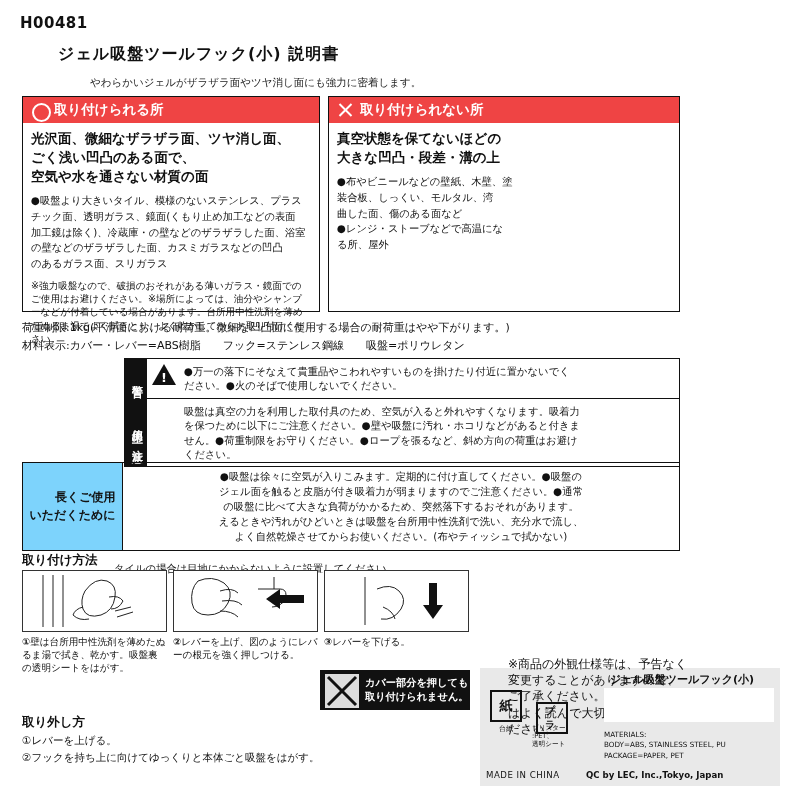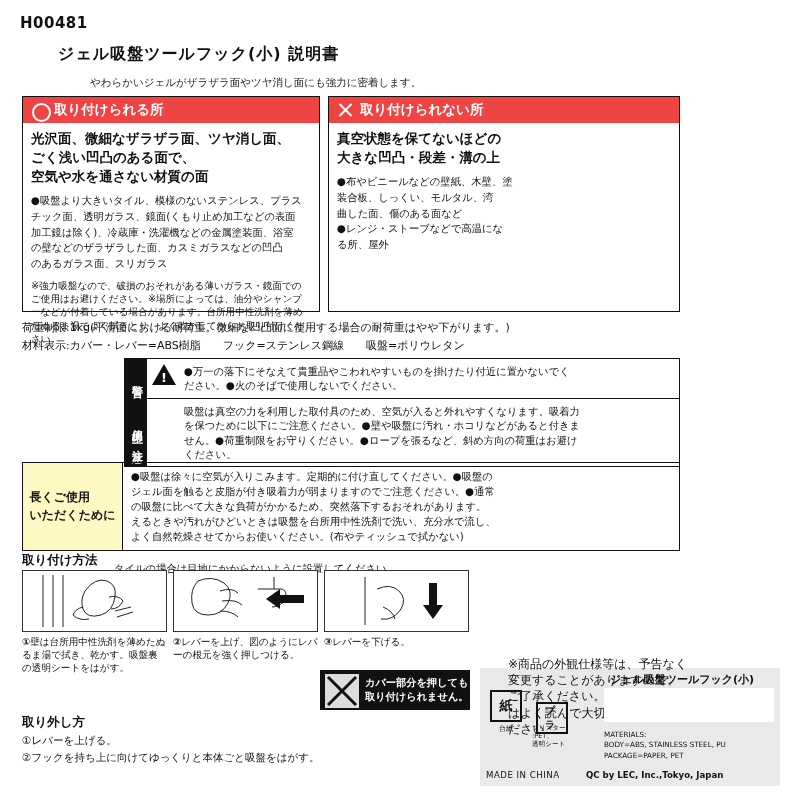--- a/index.html
+++ b/index.html
@@ -48,22 +48,22 @@
   .wlabel { width:22px; background:#111; color:#fff; font-size:11px; font-weight:bold; display:flex; align-items:center; justify-content:center; padding:4px 2px; }
   .wlabel span { writing-mode: vertical-rl; letter-spacing:2px; }
   .wicon { width:34px; display:flex; align-items:flex-start; justify-content:center; padding-top:4px; }
   .wtext { flex:1; padding:5px 7px 5px 3px; font-size:10.3px; line-height:1.4; }
   .wtext p { margin:0 0 0px 0; }
   .tri { width:26px; height:23px; position:relative; }
   .tri svg { display:block; }
 
   
   .longbox { position:absolute; left:22px; top:462px; width:658px; border:1.5px solid #111; display:flex; }
-  .longlabel { width:100px; background:#fef9c3; color:#111; font-size:12px; font-weight:bold; display:flex; align-items:center; justify-content:center; text-align:left; line-height:1.5; border-right:1.5px solid #111; }
-  .longtext { flex:1; padding:6px 8px; font-size:10.3px; line-height:1.45; }
+  .longlabel { width:100px; background:#7dd3fc; color:#111; font-size:12px; font-weight:bold; display:flex; align-items:center; justify-content:center; text-align:right; line-height:1.5; border-right:1.5px solid #111; }
+  .longtext { flex:1; padding:6px 8px; font-size:10.3px; line-height:1.45;text-align:center; }
   .longtext p { margin:0 0 0 0; }
 
   
   .sec-title { position:absolute; font-size:12.5px; font-weight:bold; }
   .sec-sub { position:absolute; font-size:10.3px; }
   .steps { position:absolute; left:22px; top:570px; width:448px; display:flex; gap:6px; }
   .step { width:145px; }
   .stepimg { height:62px; border:1px solid #333; background:#fff; position:relative; overflow:hidden; }
   .stepcap { font-size:9.6px; line-height:1.38; margin-top:3px; }
   .nb { font-weight:bold; }
@@ -104,21 +104,21 @@
         <span class="hd-glyph circle"></span>
         <span>取り付けられる所</span>
       </div>
       <div class="box-body">
         <div class="big-line" style="white-space:pre-line;">光沢面、微細なザラザラ面、ツヤ消し面、
 ごく浅い凹凸のある面で、
 空気や水を通さない材質の面</div>
         <div class="bullets">
           <p>●吸盤より大きいタイル、模様のないステンレス、プラス</p>
           <p>チック面、透明ガラス、鏡面(くもり止め加工などの表面</p>
-          <p>加工鏡は除く)、冷蔵庫・洗濯機などの金属塗装面、浴室</p>
+          <p>加工鏡は除く)、冷蔵庫・の壁などのザラザラした面、浴室</p>
           <p>の壁などのザラザラした面、カスミガラスなどの凹凸</p>
           <p>のあるガラス面、スリガラス</p>
         </div>
         <div class="note">※強力吸盤なので、破損のおそれがある薄いガラス・鏡面でのご使用はお避けください。※場所によっては、油分やシャンプーなどが付着している場合があります。台所用中性洗剤を薄めたぬるま湯でよく拭きとり、よく乾かしてからお取り付けください。</div>
       </div>
     </div>
 
     <div class="box right">
       <div class="box-hd">
         <span class="hd-glyph cross"></span>

